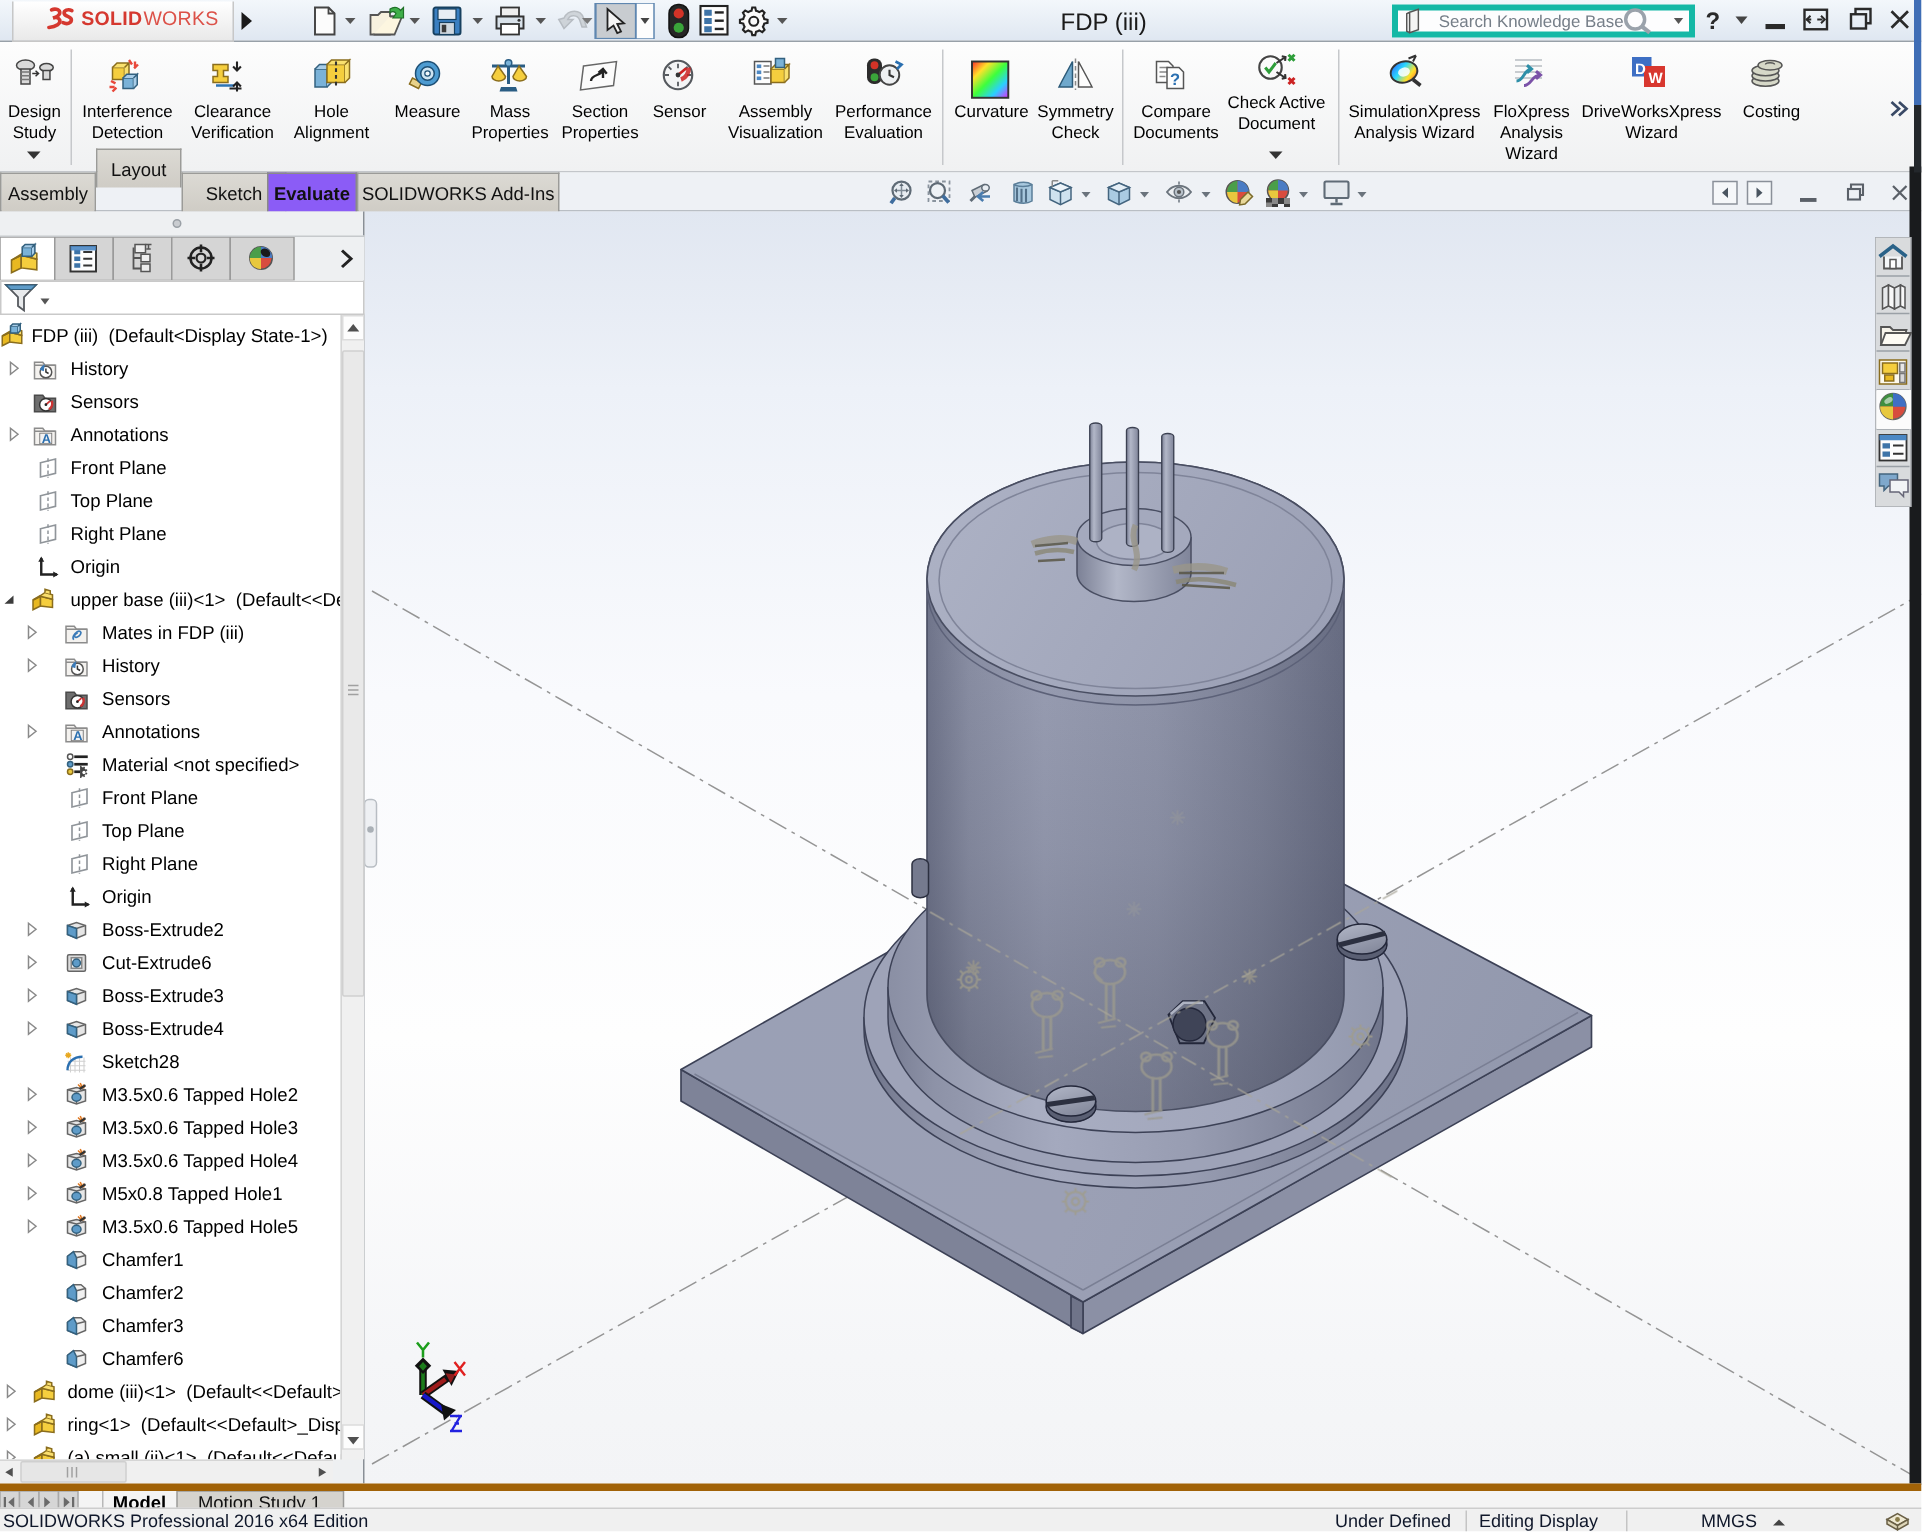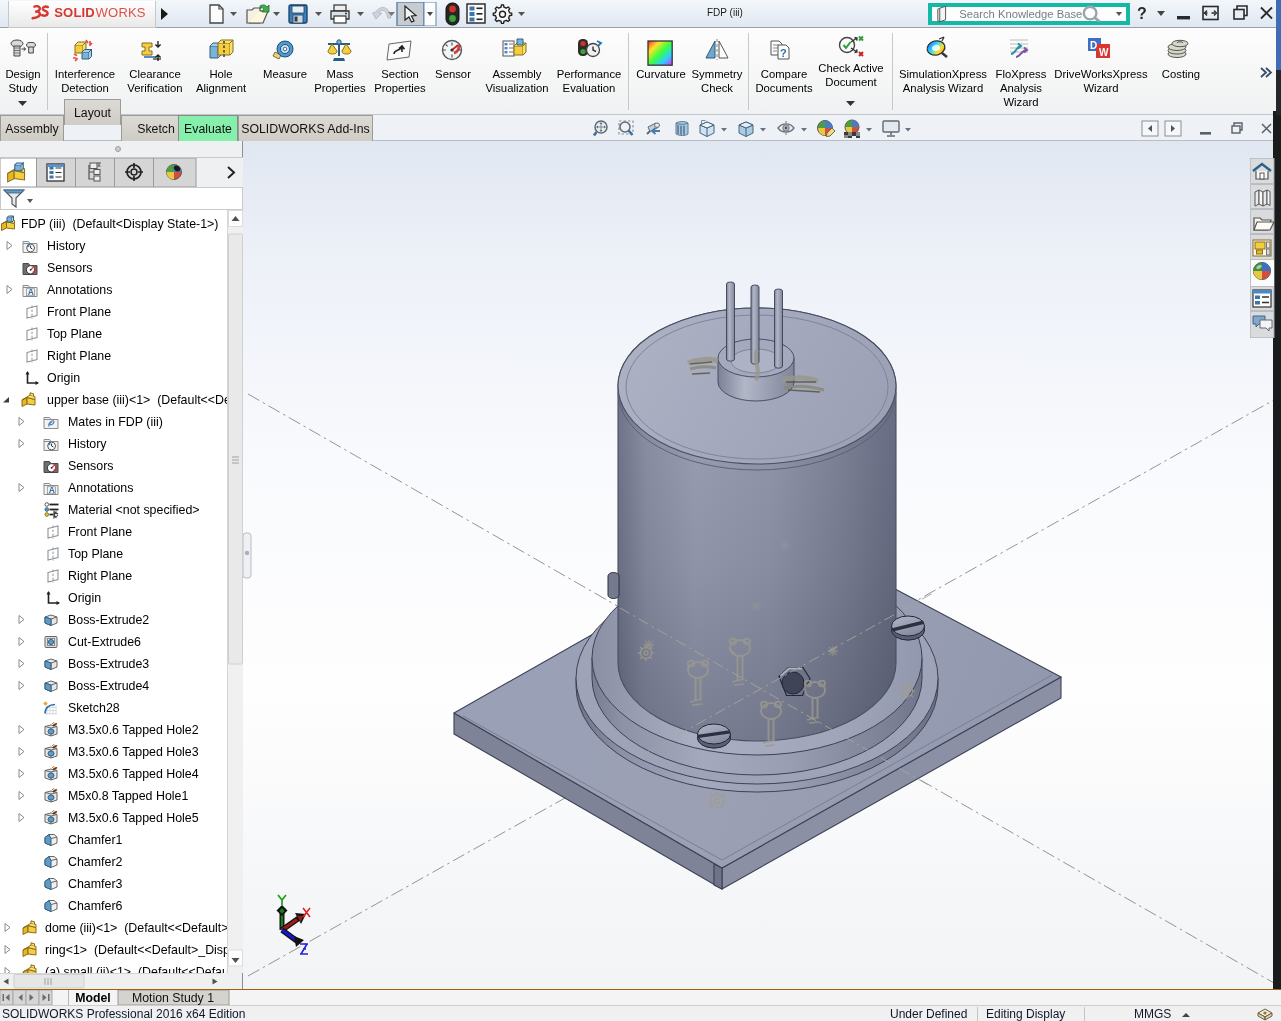--- a/index.html
+++ b/index.html
@@ -2,41 +2,41 @@
 <html><head><meta charset="utf-8">
 <style>
 *{margin:0;padding:0;box-sizing:border-box}
 html,body{width:1281px;height:1021px;overflow:hidden;font-family:"Liberation Sans",sans-serif;background:#fff}
 #app{position:relative;width:1281px;height:1021px}
 .abs{position:absolute}
 
 #titlebar{left:0;top:0;width:1281px;height:28px;background:linear-gradient(#f3f7fb,#dfe7f1);border-bottom:1px solid #98a0a8}
 #logo{left:8px;top:1px;width:148px;height:27px;background:linear-gradient(#ffffff,#e9e9e9);border:1px solid #c7c7c7;border-top:none;display:flex;align-items:flex-start;padding-left:20px}
 #expandbtn{left:157px;top:4px;width:14px;height:20px}
-#title-text{left:707px;top:7px;width:180px;text-align:left;font-size:10px;color:#1a1a1a}
+#title-text{left:707px;top:7px;width:180px;text-align:left;font-size:16px;color:#1a1a1a}
 #searchbox{left:928px;top:3px;width:202px;height:22px;background:#fdfdfe;border:4px solid #14b8a6;display:flex;align-items:center}
 
 #ribbon{left:0;top:28px;width:1281px;height:87px;background:linear-gradient(#fdfdfd,#f0f1f2);border-bottom:1px solid #c3c6ca}
 
 #tabrow{left:0;top:115px;width:1281px;height:26px;background:#eef1f5;border-bottom:1px solid #b9bec4}
 .tab{position:absolute;top:0;height:26px;background:linear-gradient(#dcdad4,#cfccc5);border:1px solid #9b9b98;border-bottom:none;font-size:12.3px;color:#111;display:flex;align-items:center;justify-content:center}
-.tabsel{background:#86efac;font-weight:normal;border-color:#8a8a88}
+.tabsel{background:#8b5cf6;font-weight:bold;border-color:#8a8a88}
 
 #viewport{left:243px;top:141px;width:1038px;height:848px;background:linear-gradient(#e1e7f1 0%,#edf1f8 14%,#f9fafd 38%,#fefefe 65%,#f5f6f8 90%,#f3f4f6 100%)}
 #leftpanel{left:0;top:141px;width:243px;height:848px;background:#eef0f2;border-right:1px solid #898f96}
 #paneltabs{left:0;top:16px;width:243px;height:30px;background:#eef0f2;border-top:1px solid #c6c9cc}
 #filterrow{left:0;top:46px;width:243px;height:23px;background:#fff;border-bottom:1px solid #c6c9cc}
 #tree{left:0;top:69px;width:227px;height:763px;background:#fff;font-size:12.4px;color:#a16207;overflow:hidden}
 #vscroll{left:227px;top:69px;width:15px;height:763px;background:#f0f0f0;border-left:1px solid #d5d5d5}
 #hscroll{left:0;top:832px;width:222px;height:15px;background:#f0f0f0;border-top:1px solid #d5d5d5}
 #blackedge{left:1273px;top:111px;width:8px;height:879px;background:#191b1d}
 #blueedge{left:1276px;top:0px;width:5px;height:70px;background:#3f6db5}
 #darkedge2{left:1276px;top:70px;width:5px;height:45px;background:#23272b}
 
-#bottomtabs{left:0;top:989px;width:1281px;height:16px;background:#f4f4f4;border-top:1px solid #a16207}
+#bottomtabs{left:0;top:989px;width:1281px;height:16px;background:#f4f4f4;border-top:5px solid #a16207}
 #statusbar{left:0;top:1005px;width:1281px;height:16px;background:#f0f0f0;border-top:1px solid #cdcdcd;font-size:12px;color:#111}
 .sbtxt{position:absolute;top:1px;font-size:12px;color:#0f172a}
 .sbsep{position:absolute;top:1px;width:1px;height:14px;background:#c4c4c4}
 </style></head>
 <body>
 <div id="app">
 
 <div id="titlebar" class="abs"></div>
 <div id="logo" class="abs">
   <svg width="140" height="22" viewBox="0 0 140 22">

